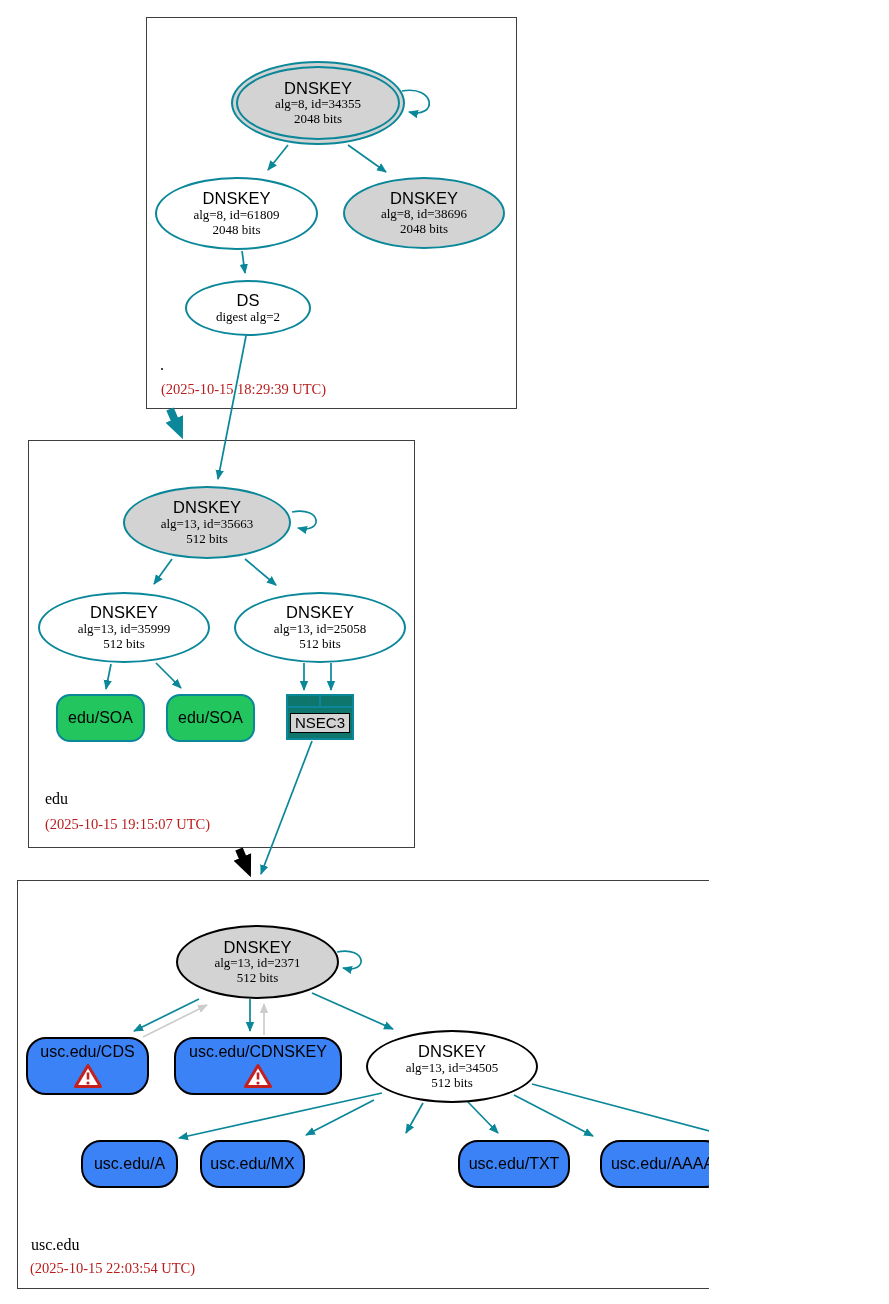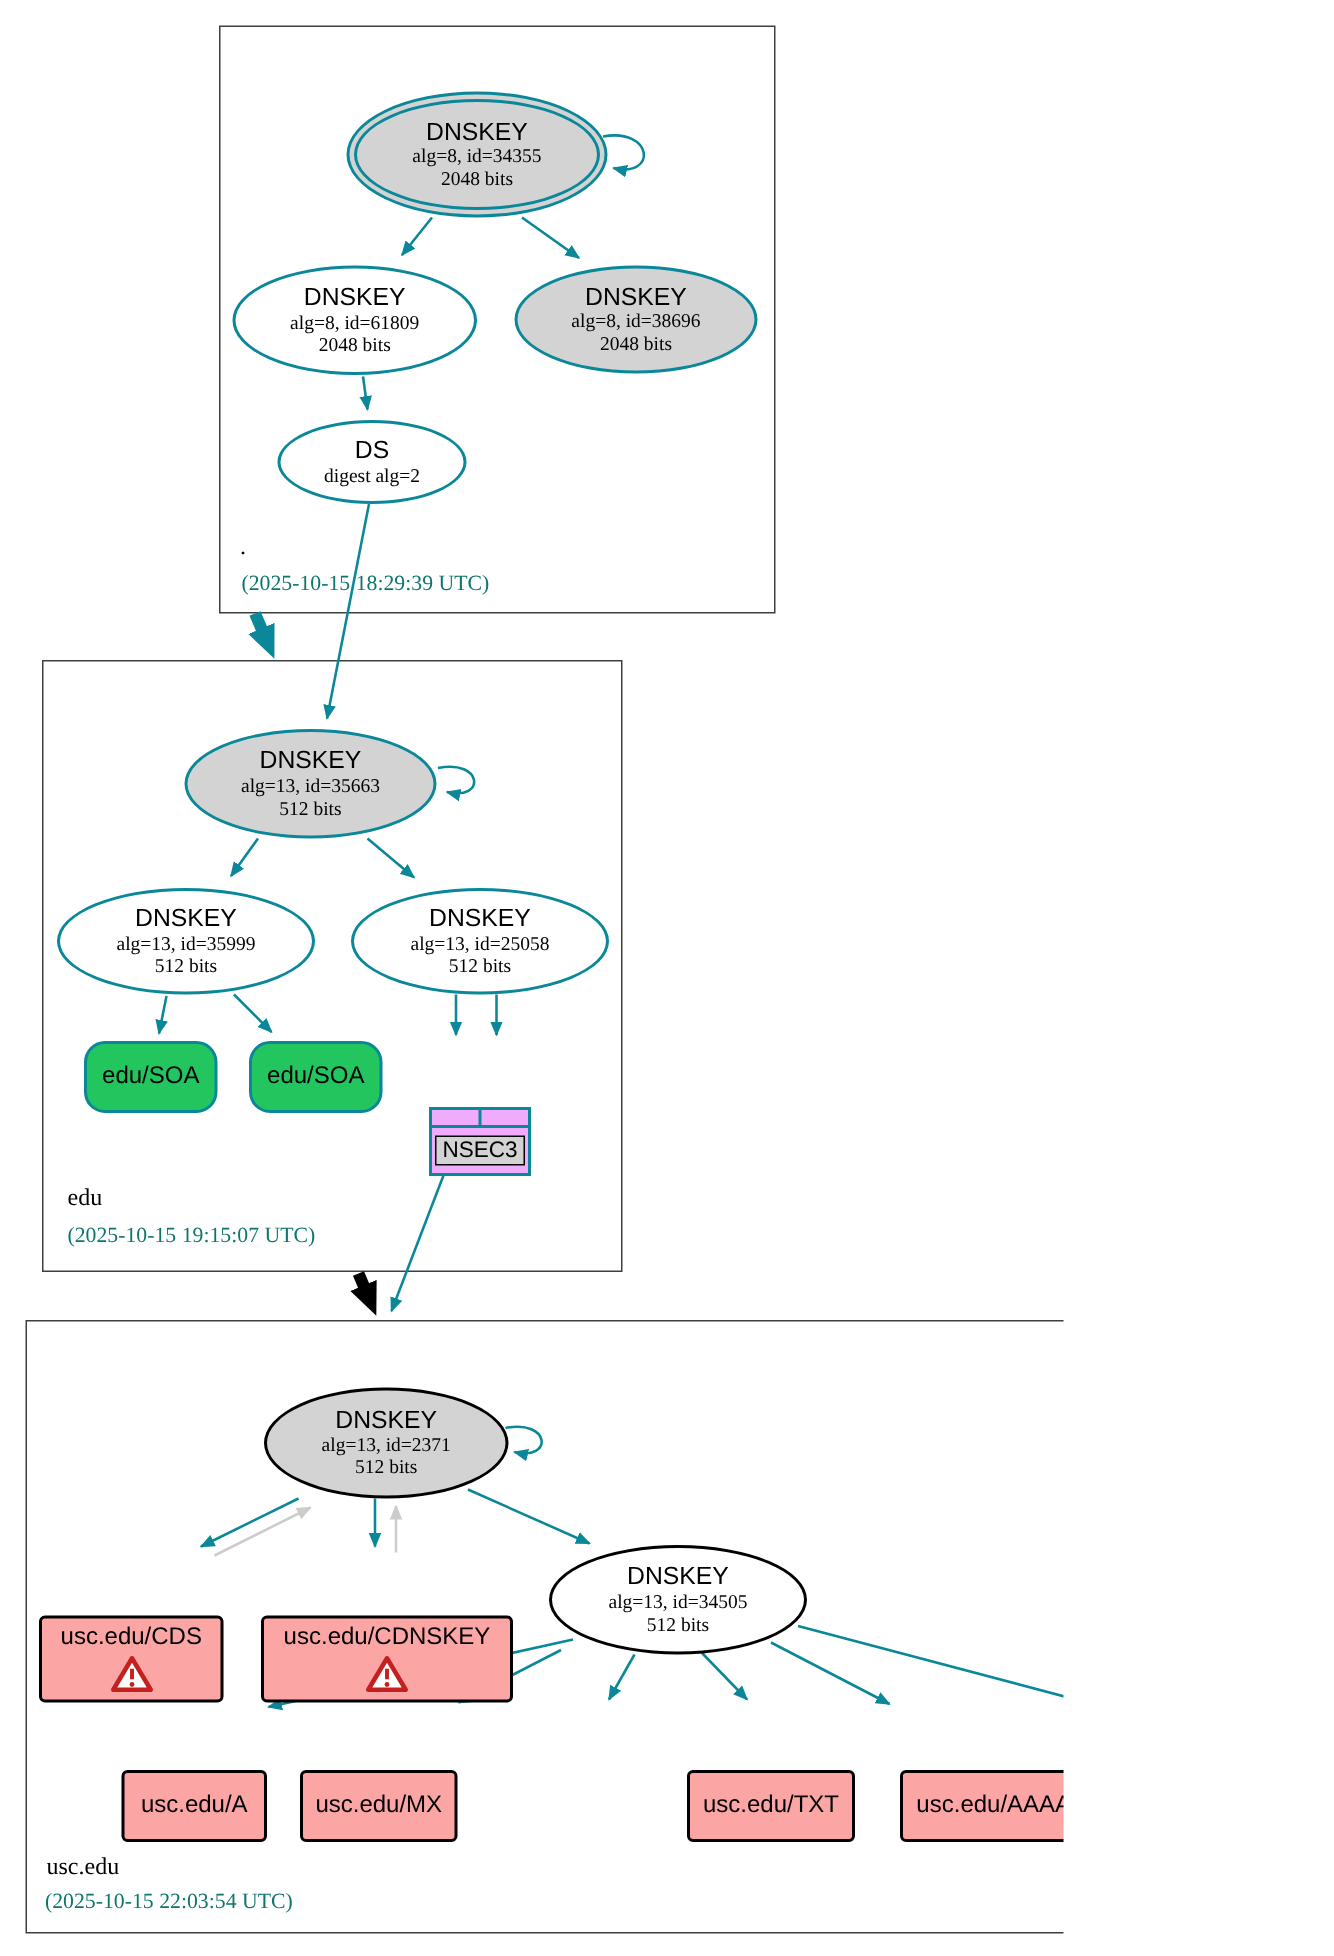--- a/index.html
+++ b/index.html
@@ -1,37 +1,37 @@
 <!DOCTYPE html>
 <html><head>
 <meta charset="utf-8">
 <style>
   html,body{margin:0;padding:0;background:#ffffff;}
   .canvas{position:relative;width:709px;height:1304px;background:#fff;overflow:hidden;
           font-family:"Liberation Sans",sans-serif;color:#000;}
   .zone-box{position:absolute;border:1.4px solid #3f3f3f;background:#fff;box-sizing:border-box;}
   .zone-name{position:absolute;font:16px "Liberation Serif",serif;color:#000;white-space:nowrap;}
-  .zone-ts{position:absolute;font:14.5px "Liberation Serif",serif;color:#0f766e;white-space:nowrap;}
+  .zone-ts{position:absolute;font:14.5px "Liberation Serif",serif;color:#b91c1c;white-space:nowrap;}
   .edges{position:absolute;left:0;top:0;pointer-events:none;}
   .node{position:absolute;box-sizing:border-box;display:flex;flex-direction:column;
         align-items:center;justify-content:center;text-align:center;}
   .ellipse{border-radius:50%;}
   .teal-b{border:2.2px solid #0a8799;}
   .black-b{border:2.2px solid #000;}
   .gray-f{background:#d3d3d3;}
   .white-f{background:#ffffff;}
   .ring{position:absolute;inset:3px;border:2px solid #0a8799;border-radius:50%;pointer-events:none;}
   .ntitle{font:16.5px "Liberation Sans",sans-serif;line-height:1.12;}
   .ndetail{font:13px "Liberation Serif",serif;line-height:1.15;}
-  .rrect{border-radius:4px;border:2.2px solid #000;background:#fca5a5;margin-top:40px;}
+  .rrect{border-radius:20px;border:2.2px solid #000;background:#3b82f6;}
   .rrect-teal{border-radius:14px;border:2.2px solid #0a8799;background:#22c55e;}
   .rlabel{font:16px "Liberation Sans",sans-serif;line-height:1.15;white-space:nowrap;}
   .warnrow{margin-top:1px;height:26px;}
-  .nsec3-node{position:absolute;background:#f0abfc;border:2.5px solid #0a8799;
-              display:flex;flex-direction:column;box-sizing:border-box;margin-top:44px;}
+  .nsec3-node{position:absolute;background:#0f766e;border:2.5px solid #0a8799;
+              display:flex;flex-direction:column;box-sizing:border-box;}
   .nsec3-head{display:flex;height:10px;border-bottom:2.5px solid #0a8799;}
   .hcell{flex:1;}
   .hcell:first-child{border-right:2.5px solid #0a8799;}
   .nsec3-body{flex:1;display:flex;align-items:center;justify-content:center;}
   .nsec3-label{border:1.6px solid #000;background:#d3d3d3;font:15px "Liberation Sans",sans-serif;
                padding:0 4px;line-height:1.25;}
 </style>
 </head>
 <body>
 

